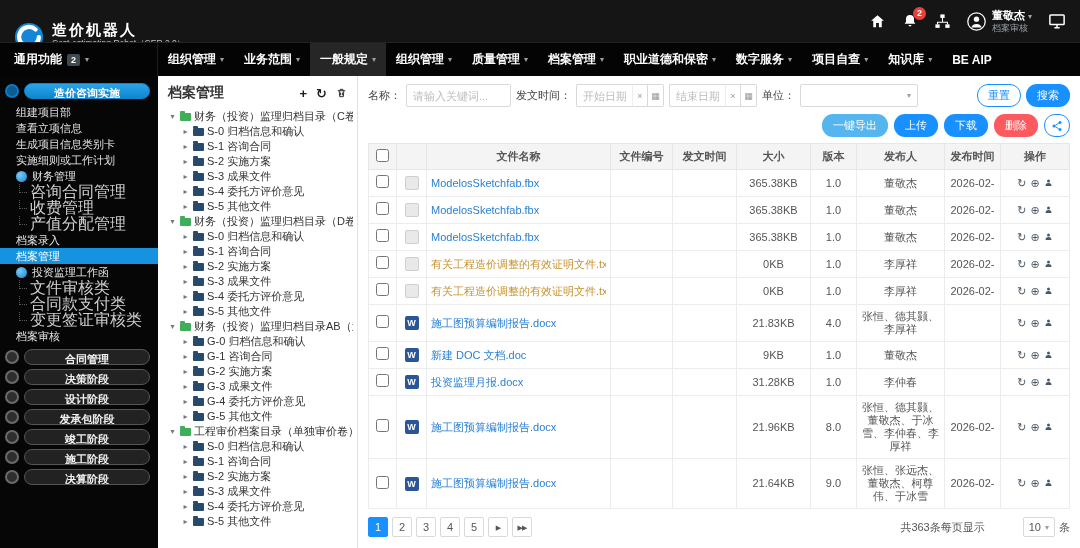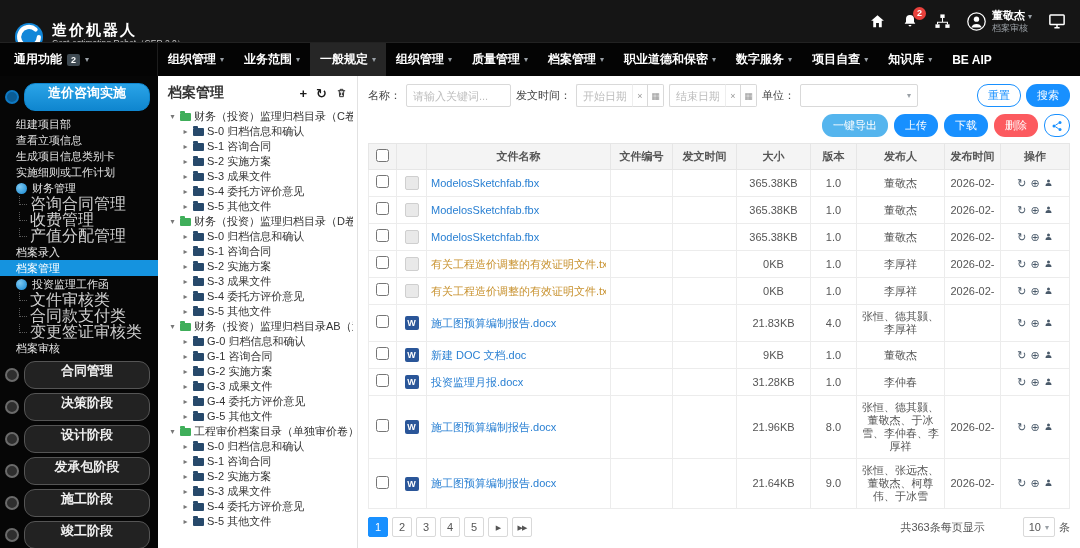--- a/index.html
+++ b/index.html
@@ -28,21 +28,21 @@
   .nav-item{display:flex;align-items:center;gap:4px;padding:0 10px;color:#fff;font-size:12px;font-weight:bold;height:100%;cursor:pointer;white-space:nowrap;}
   .nav-item.active{background:#262626;}
 
   
   .bodyrow{flex:1;display:flex;min-height:0;}
 
   
   .sidebar{width:158px;flex:none;background:#060606;display:flex;flex-direction:column;padding-top:5px;overflow:hidden;}
   .stage-row{display:flex;align-items:center;gap:5px;padding:2px 8px 2px 5px;cursor:pointer;}
   .stage-dot{width:14px;height:14px;border-radius:50%;background:#2e2e2e;border:2px solid #6a6a6a;flex:none;}
-  .stage-pill{flex:1;height:28px;line-height:18px;text-align:center;background:#222;border:1px solid #555;border-radius:11px;color:#f0f0f0;font-size:13px;font-weight:bold;overflow:hidden;white-space:nowrap;}
+  .stage-pill{flex:1;height:16px;line-height:18px;text-align:center;background:#222;border:1px solid #555;border-radius:11px;color:#f0f0f0;font-size:11px;font-weight:bold;overflow:hidden;white-space:nowrap;}
   .stage-row.blue .stage-dot{background:#0b5c95;border-color:#0e79c4;}
   .stage-row.blue .stage-pill{background:linear-gradient(#2aa4e8,#0f86cf);border-color:#0f86cf;color:#fff;}
   .side-list{list-style:none;margin:3px 0;}
   .side-item{color:#e3e3e3;font-size:11px;padding:1px 4px 1px 16px;line-height:14px;display:flex;align-items:center;gap:5px;cursor:pointer;white-space:nowrap;overflow:hidden;}
   .side-item.active{background:#1593df;color:#fff;}
   .sec-ic{width:11px;height:11px;border-radius:50%;background:radial-gradient(circle at 35% 35%,#7ec9f2,#1286d2);flex:none;}
   .side-sub{padding-left:30px;position:relative;font-size:16px;color:#cfcfcf;}
   .side-sub::before{content:"";position:absolute;left:19px;top:-4px;width:7px;height:12px;border-left:1px dotted #5a5a5a;border-bottom:1px dotted #5a5a5a;}
 
   
@@ -279,25 +279,25 @@
       <div class="stage-row">
           <span class="stage-dot"></span>
           <span class="stage-pill">设计阶段</span>
         </div>
       <div class="stage-row">
           <span class="stage-dot"></span>
           <span class="stage-pill">发承包阶段</span>
         </div>
       <div class="stage-row">
           <span class="stage-dot"></span>
-          <span class="stage-pill">施工阶段</span>
+          <span class="stage-pill">竣工阶段</span>
         </div>
       <div class="stage-row">
           <span class="stage-dot"></span>
-          <span class="stage-pill">竣工阶段</span>
+          <span class="stage-pill">施工阶段</span>
         </div>
       <div class="stage-row">
           <span class="stage-dot"></span>
           <span class="stage-pill">决算阶段</span>
         </div>
     </aside>
 
     <section class="treepanel">
       <div class="tree-head">
         <span class="tree-title">档案管理</span>

